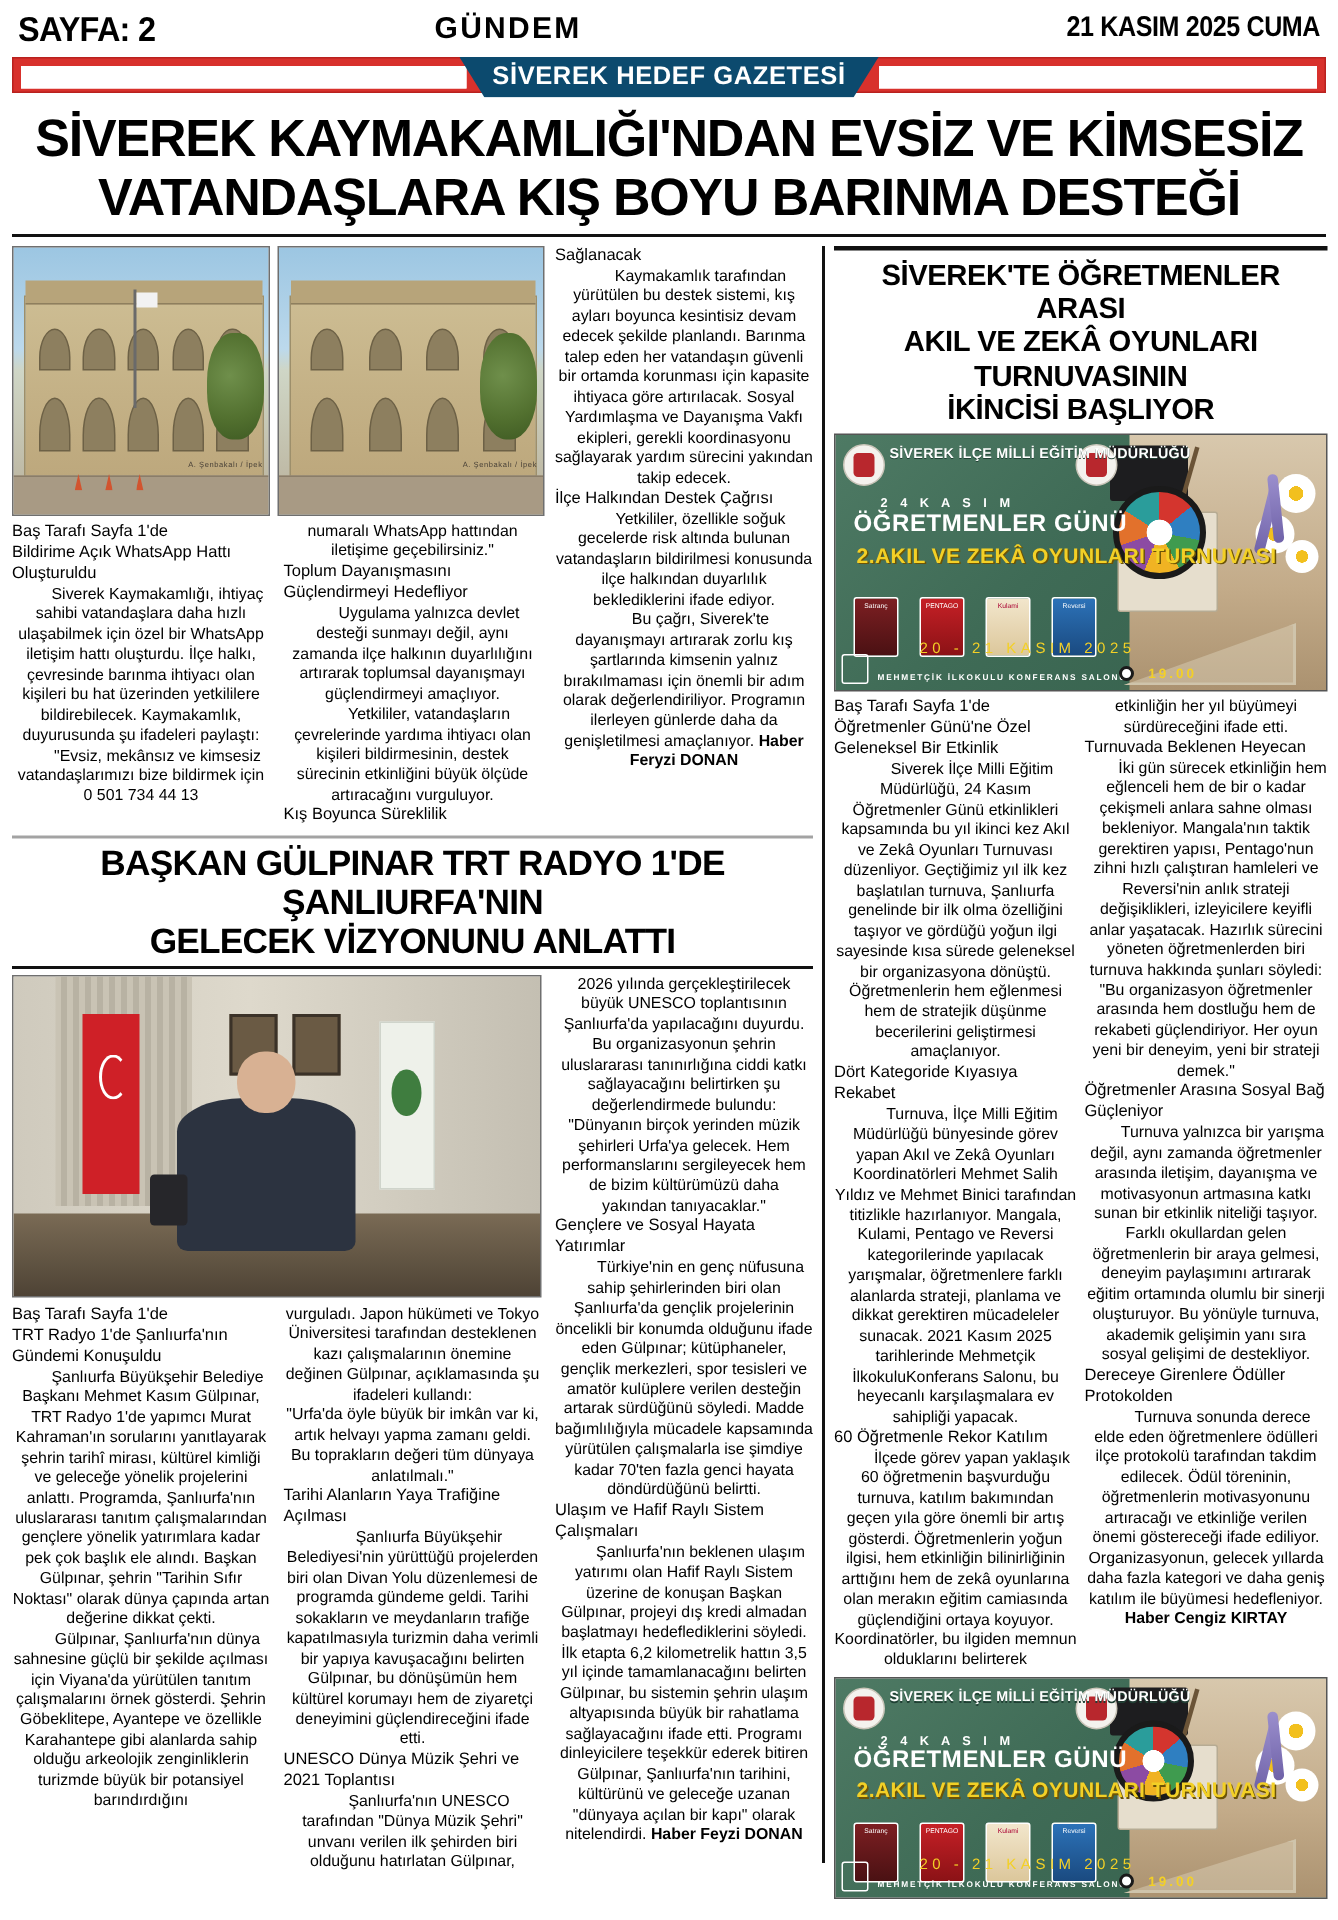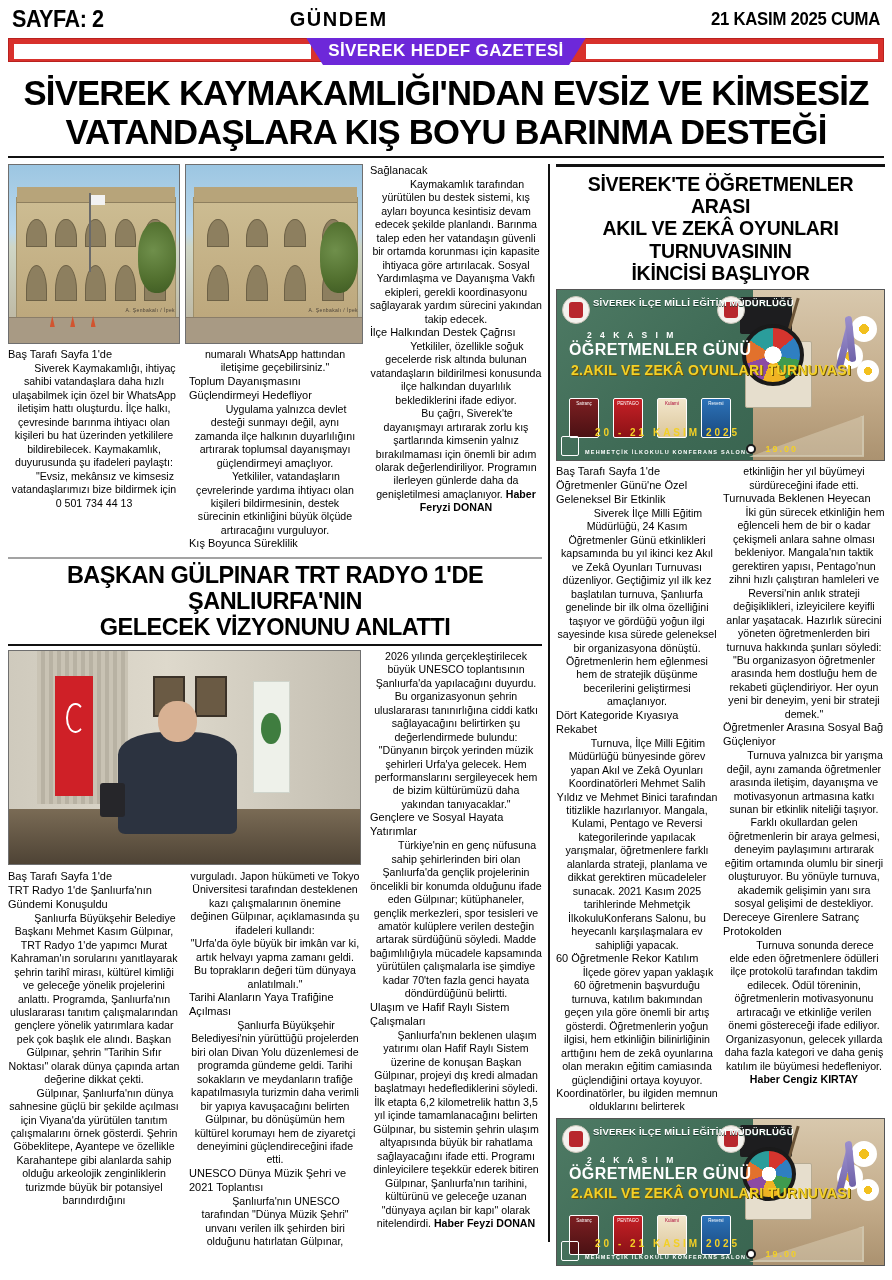--- a/index.html
+++ b/index.html
@@ -74,21 +74,21 @@
     background: #ffffff;
     border: 1px solid #ffffff;
   }
   .banner-bar:before { left: 5px; width: 295px; }
   .banner-bar:after  { right: 5px; width: 290px; }
   .banner-tab {
     position: absolute;
     left: 50%;
     transform: translateX(-50%);
     top: 0;
-    background: #6d28d9;
+    background: #0c4a6e;
     color: #ffffff;
     font-size: 17px;
     font-weight: bold;
     letter-spacing: 0.4px;
     padding: 3px 22px 4px 22px;
     clip-path: polygon(0 0, 100% 0, 94% 100%, 6% 100%);
     z-index: 3;
   }
 
   
@@ -492,23 +492,23 @@
     padding-top: 2px;
     box-sizing: border-box;
     overflow: hidden;
   }
   .poster .gbox.g1 { background: linear-gradient(#7d1f22, #4a1113); }
   .poster .gbox.g2 { background: linear-gradient(#c62026, #8b1216); }
   .poster .gbox.g3 { background: linear-gradient(#f2e6cc, #dcc79b); color: #a03; }
   .poster .gbox.g4 { background: linear-gradient(#2c72b8, #1a4a80); }
   .poster .p-date {
     position: absolute;
-    left: 38px; bottom: 22px;
+    left: 56px; bottom: 22px;
     font-size: 10px;
-    font-weight: bold;
+    font-weight: normal;
     color: #f3d026;
     letter-spacing: 3px;
     text-align: center;
   }
   .poster .p-venue {
     position: absolute;
     left: 28px; bottom: 4px;
     font-size: 5.5px;
     font-weight: bold;
     color: #ffffff;
@@ -589,20 +589,21 @@
             </div>
             <div class="flag"></div>
             <div class="tree"></div>
             <div class="ground"></div>
             <div class="cone" style="left:24%"></div>
             <div class="cone" style="left:36%"></div>
             <div class="cone" style="left:48%"></div>
             <div class="credit">A. Şenbakalı / İpek</div>
           </div>
           <div class="h-sub" style="margin-top:4px">Baş Tarafı Sayfa  1'de</div>
+          <div class="h-sub">Bildirime Açık WhatsApp Hattı Oluşturuldu</div>
           <p class="t">Siverek Kaymakamlığı, ihtiyaç sahibi vatandaşlara daha hızlı ulaşabilmek için özel bir WhatsApp iletişim hattı oluşturdu. İlçe halkı, çevresinde barınma ihtiyacı olan kişileri bu hat üzerinden yetkililere bildirebilecek. Kaymakamlık, duyurusunda şu ifadeleri paylaştı:</p>
           <p class="t">"Evsiz, mekânsız ve kimsesiz vatandaşlarımızı bize bildirmek için 0 501 734 44 13</p>
         </div>
 
         <div class="col">
           <div class="photo" style="width:178px;margin-left:-4px">
             <div class="bld">
               <div class="arch-row upper">
                 <div class="arch"></div>
                 <div class="arch"></div>
@@ -733,21 +734,21 @@
           <div class="h-sub">60 Öğretmenle Rekor Katılım</div>
           <p class="t">İlçede görev yapan yaklaşık 60 öğretmenin başvurduğu turnuva, katılım bakımından geçen yıla göre önemli bir artış gösterdi. Öğretmenlerin yoğun ilgisi, hem etkinliğin bilinirliğinin arttığını hem de zekâ oyunlarına olan merakın eğitim camiasında güçlendiğini ortaya koyuyor. Koordinatörler, bu ilgiden memnun olduklarını belirterek</p>
         </div>
         <div class="rcol">
           <p class="t noind">etkinliğin her yıl büyümeyi sürdüreceğini ifade etti.</p>
           <div class="h-sub">Turnuvada Beklenen Heyecan</div>
           <p class="t">İki gün sürecek etkinliğin hem eğlenceli hem de bir o kadar çekişmeli anlara sahne olması bekleniyor. Mangala'nın taktik gerektiren yapısı, Pentago'nun zihni hızlı çalıştıran hamleleri ve Reversi'nin anlık strateji değişiklikleri, izleyicilere keyifli anlar yaşatacak. Hazırlık sürecini yöneten öğretmenlerden biri turnuva hakkında şunları söyledi:</p>
           <p class="t noind">"Bu organizasyon öğretmenler arasında hem dostluğu hem de rekabeti güçlendiriyor. Her oyun yeni bir deneyim, yeni bir strateji demek."</p>
           <div class="h-sub">Öğretmenler Arasına Sosyal Bağ Güçleniyor</div>
           <p class="t">Turnuva yalnızca bir yarışma değil, aynı zamanda öğretmenler arasında iletişim, dayanışma ve motivasyonun artmasına katkı sunan bir etkinlik niteliği taşıyor. Farklı okullardan gelen öğretmenlerin bir araya gelmesi, deneyim paylaşımını artırarak eğitim ortamında olumlu bir sinerji oluşturuyor. Bu yönüyle turnuva, akademik gelişimin yanı sıra sosyal gelişimi de destekliyor.</p>
-          <div class="h-sub">Dereceye Girenlere Satranç Protokolden</div>
+          <div class="h-sub">Dereceye Girenlere Ödüller Protokolden</div>
           <p class="t"><span>Turnuva sonunda derece elde eden öğretmenlere ödülleri ilçe protokolü tarafından takdim edilecek. Ödül töreninin, öğretmenlerin motivasyonunu artıracağı ve etkinliğe verilen önemi göstereceği ifade ediliyor. Organizasyonun, gelecek yıllarda daha fazla kategori ve daha geniş katılım ile büyümesi hedefleniyor. </span><span class="bold">Haber Cengiz KIRTAY</span></p>
         </div>
       </div>
 
       <div class="poster" style="margin-top:4px;height:148px">
         <div class="woodtop"></div>
         <div class="notebook"></div>
         <div class="blackbook"></div>
         <div class="pencils"></div>
         <div class="ruler"></div>

